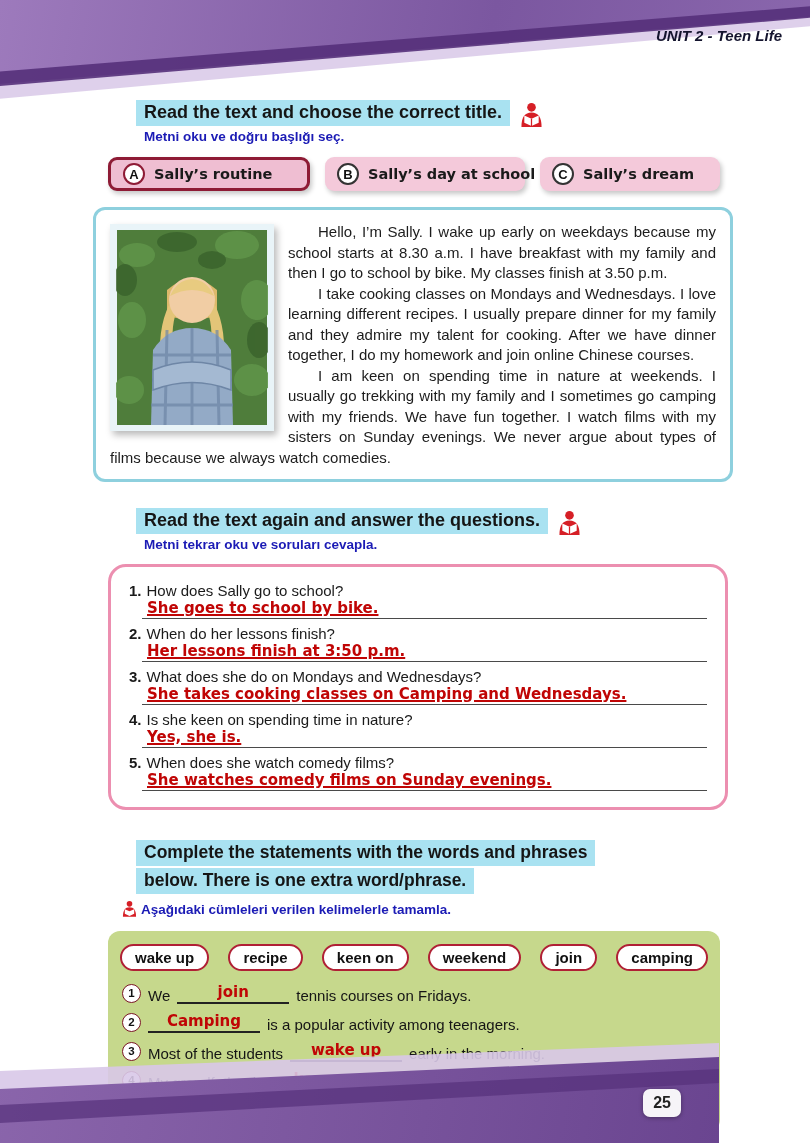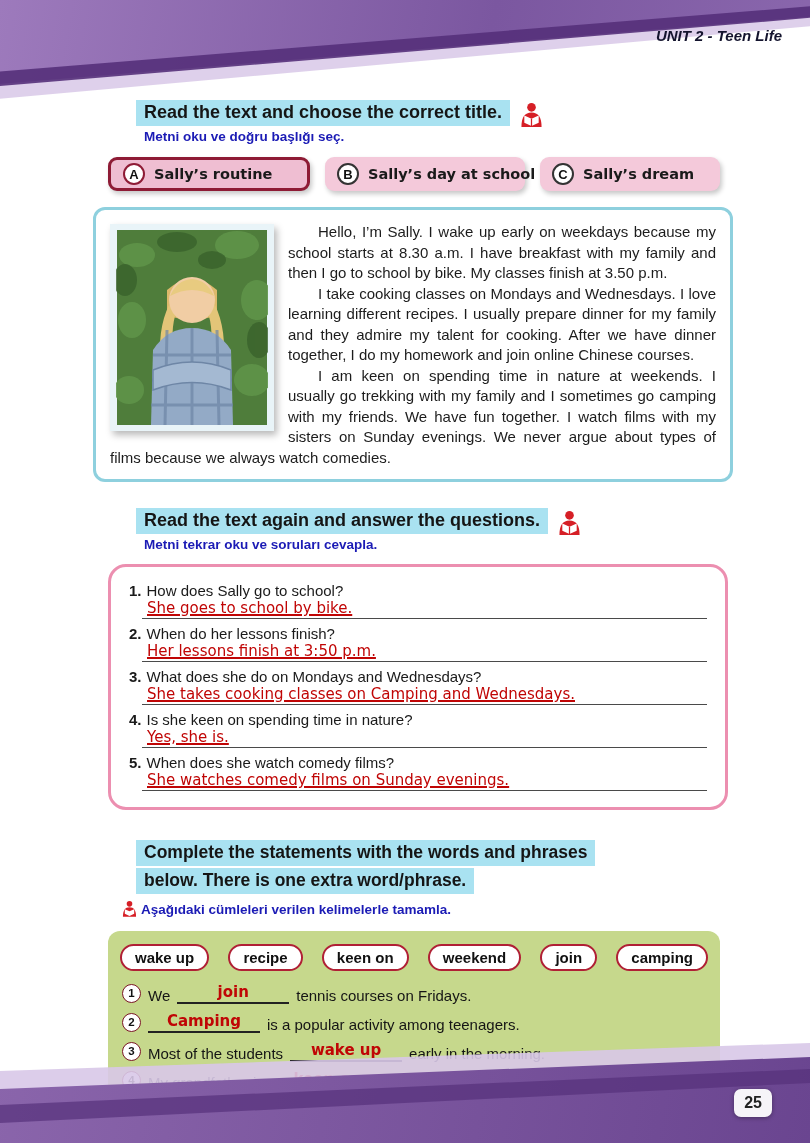--- a/index.html
+++ b/index.html
@@ -7,21 +7,21 @@
   .page { position:relative; width:810px; height:1143px; background:#ffffff; overflow:hidden; margin:0 auto; }
 
   
   .top-banner { position:absolute; top:0; left:0; width:810px; height:105px; pointer-events:none; }
   .band { position:absolute; inset:0; }
   .b1 { background:linear-gradient(100deg,#9d7abc 0%,#7b57a0 60%,#8a67ad 100%); clip-path:polygon(0 0,100% 0,100% 16%,0 80%); }
   .b2 { background:#55307a; clip-path:polygon(0 68%,100% 6%,100% 17%,0 82%); opacity:.9; }
   .b3 { background:#d8c8e8; clip-path:polygon(0 80%,100% 15%,100% 25%,0 94%); opacity:.85; }
   .unit-label { position:absolute; top:27px; right:28px; font-style:italic; font-weight:bold; font-size:15px; color:#14142e; }
 
-  .bottom-banner { position:absolute; bottom:0; left:0; width:810px; height:100px; }
+  .bottom-banner { position:absolute; bottom:0; left:0; width:719px; height:100px; }
   .f1 { background:#d8c8e8; clip-path:polygon(0 28%,100% 0,100% 20%,0 52%); opacity:.9; }
   .f2 { background:linear-gradient(100deg,#8a65ab,#6a4590); clip-path:polygon(0 46%,100% 14%,100% 100%,0 100%); }
   .f3 { background:#55307a; clip-path:polygon(0 62%,100% 26%,100% 40%,0 80%); opacity:.7; }
   .page-badge { position:absolute; right:38px; bottom:26px; background:#f6f4f8; border-radius:7px; padding:5px 10px; font-weight:bold; font-size:16px; color:#222; box-shadow:0 1px 4px rgba(0,0,0,.35); }
 
   
   main { position:absolute; top:0; left:8px; width:810px; padding:100px 85px 0; }
 
   .act-header { display:flex; align-items:flex-start; gap:10px; margin-left:43px; }
   .hl { display:inline-block; background:#a9e2f1; padding:2px 8px 3px; font-weight:bold; font-size:18px; color:#151515; }
@@ -43,21 +43,21 @@
   .photo-frame { float:left; width:164px; margin:2px 14px 6px 0; background:#e9f4f8; padding:6px; box-shadow:3px 4px 7px rgba(0,0,0,.28); }
   .photo-frame svg { display:block; }
   .para { font-size:15px; line-height:1.37; text-align:justify; text-indent:30px; color:#1c1c1c; }
   .reading-box::after { content:""; display:block; clear:both; }
 
   
   .questions-box { margin:12px 0 0 15px; width:620px; border:3px solid #ec8fb0; border-radius:18px; background:#fff; padding:12px 18px 10px; }
   .q-line { font-size:15px; color:#1a1a1a; margin-top:3px; }
   .q-num { font-weight:bold; margin-right:5px; }
   .answer-line { border-bottom:1.5px solid #4a4a4a; margin:0 0 6px 13px; padding:0 0 1px 5px; }
-  .answer { color:#c00505; font-weight:normal; font-size:15px; font-family:"DejaVu Sans", sans-serif; text-decoration:underline; text-decoration-thickness:1.5px; }
+  .answer { color:#c00505; font-weight:bold; font-size:15px; font-family:"DejaVu Sans", sans-serif; text-decoration:underline; text-decoration-thickness:1.5px; }
 
   
   .act3-header { margin-left:43px; display:block; }
   .act3-header .hl { font-size:17.5px; }
   .title-line2 { margin-top:2px; }
   .subtitle-row { display:flex; align-items:center; margin-top:4px; margin-left:-14px; }
   .subtitle-row .subtitle { margin:0; }
 
   .green-box { margin:10px 0 0 15px; width:612px; background:#c6d88c; border-radius:12px; padding:13px 12px 12px; }
   .word-bank { display:flex; justify-content:space-between; margin-bottom:12px; }

